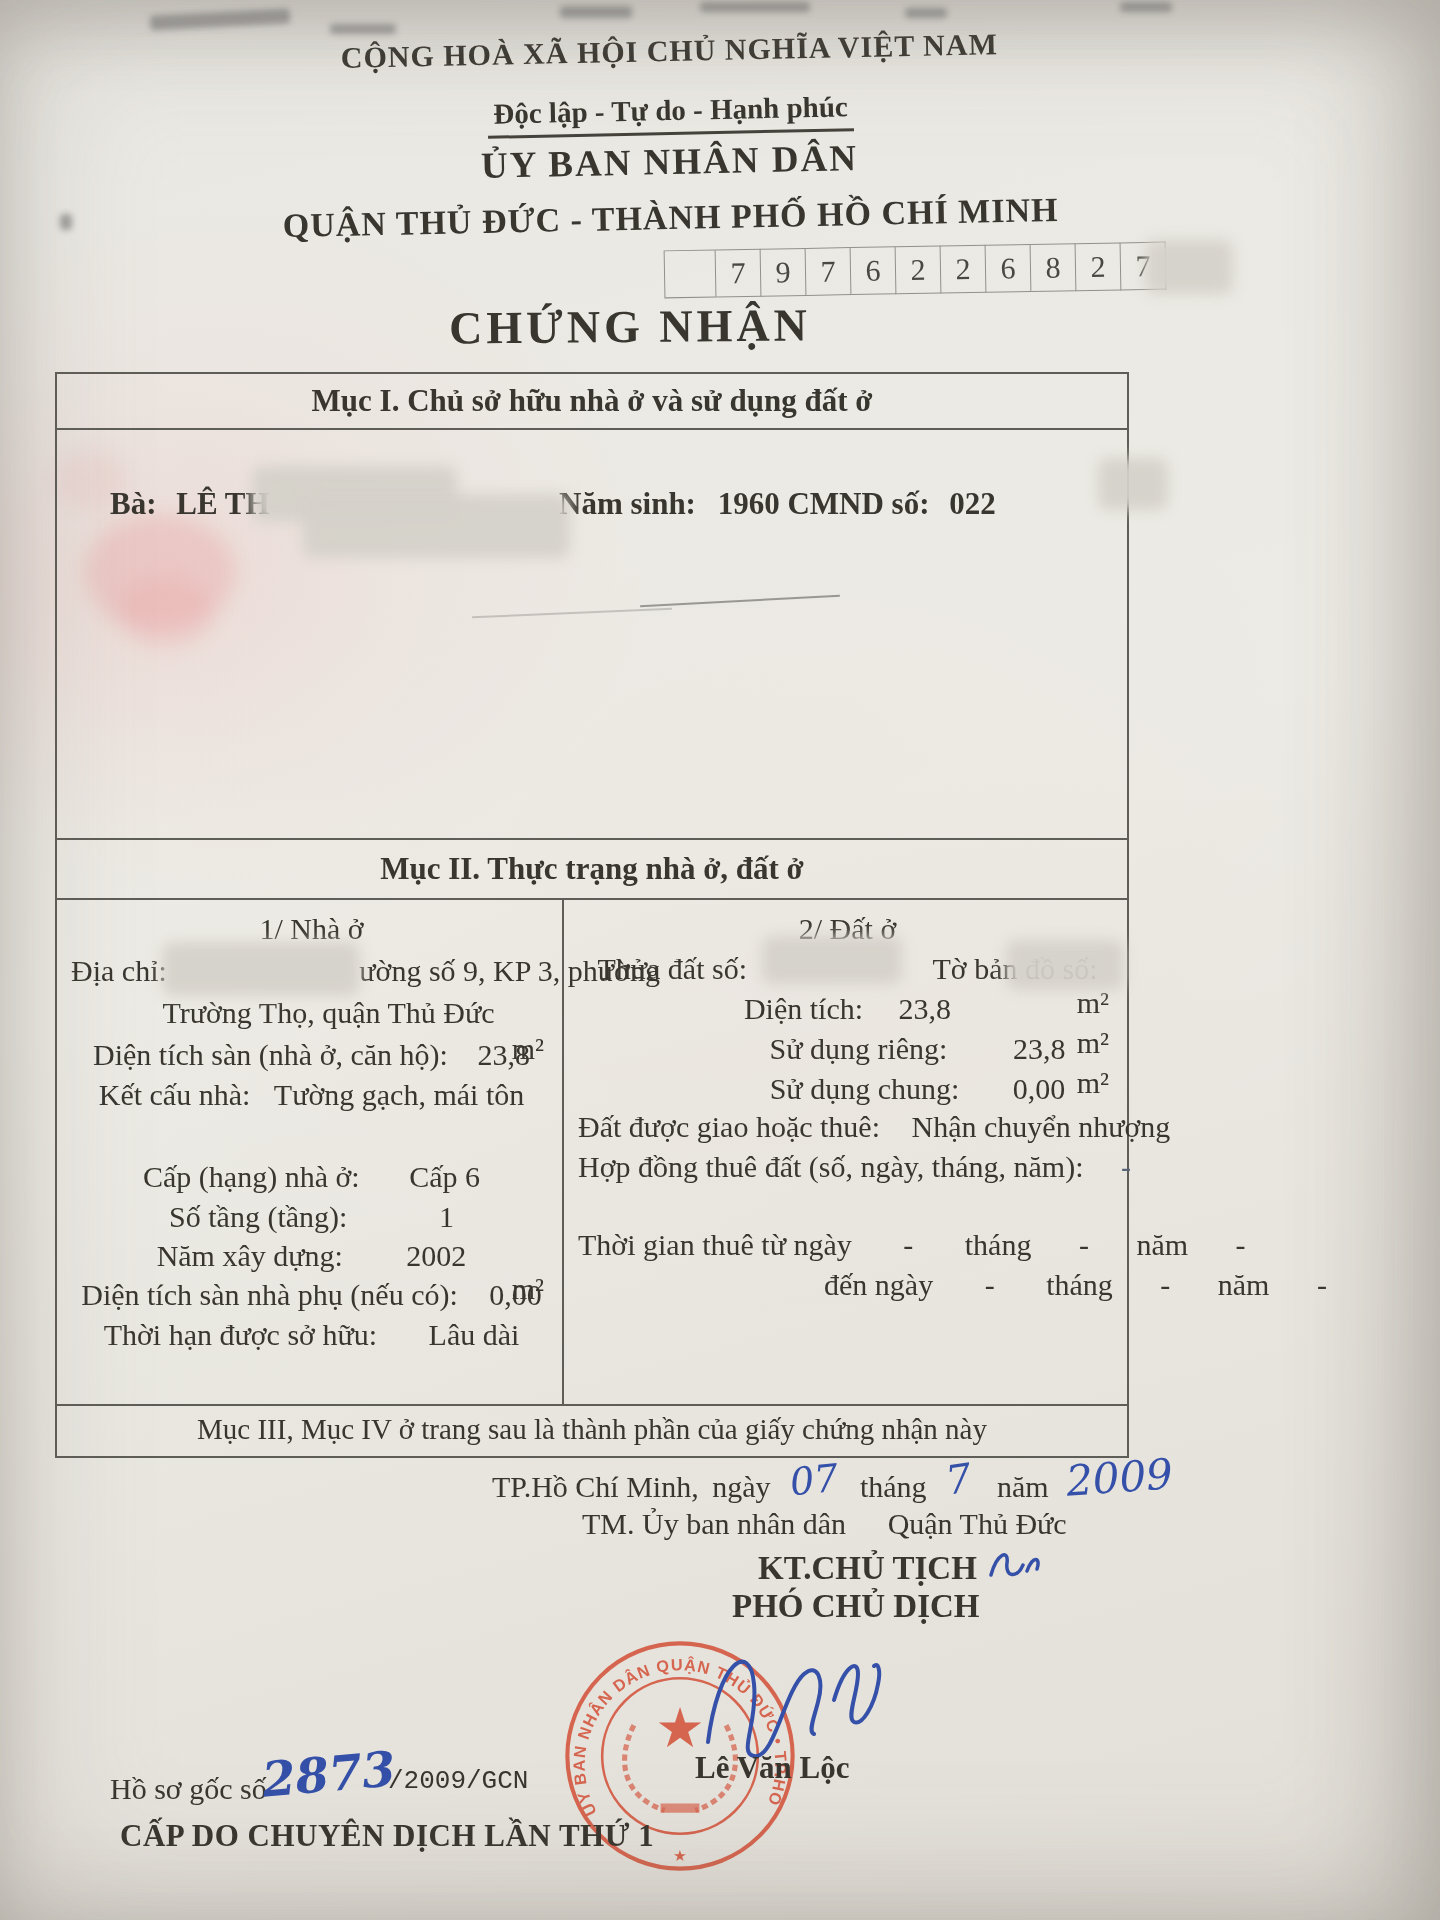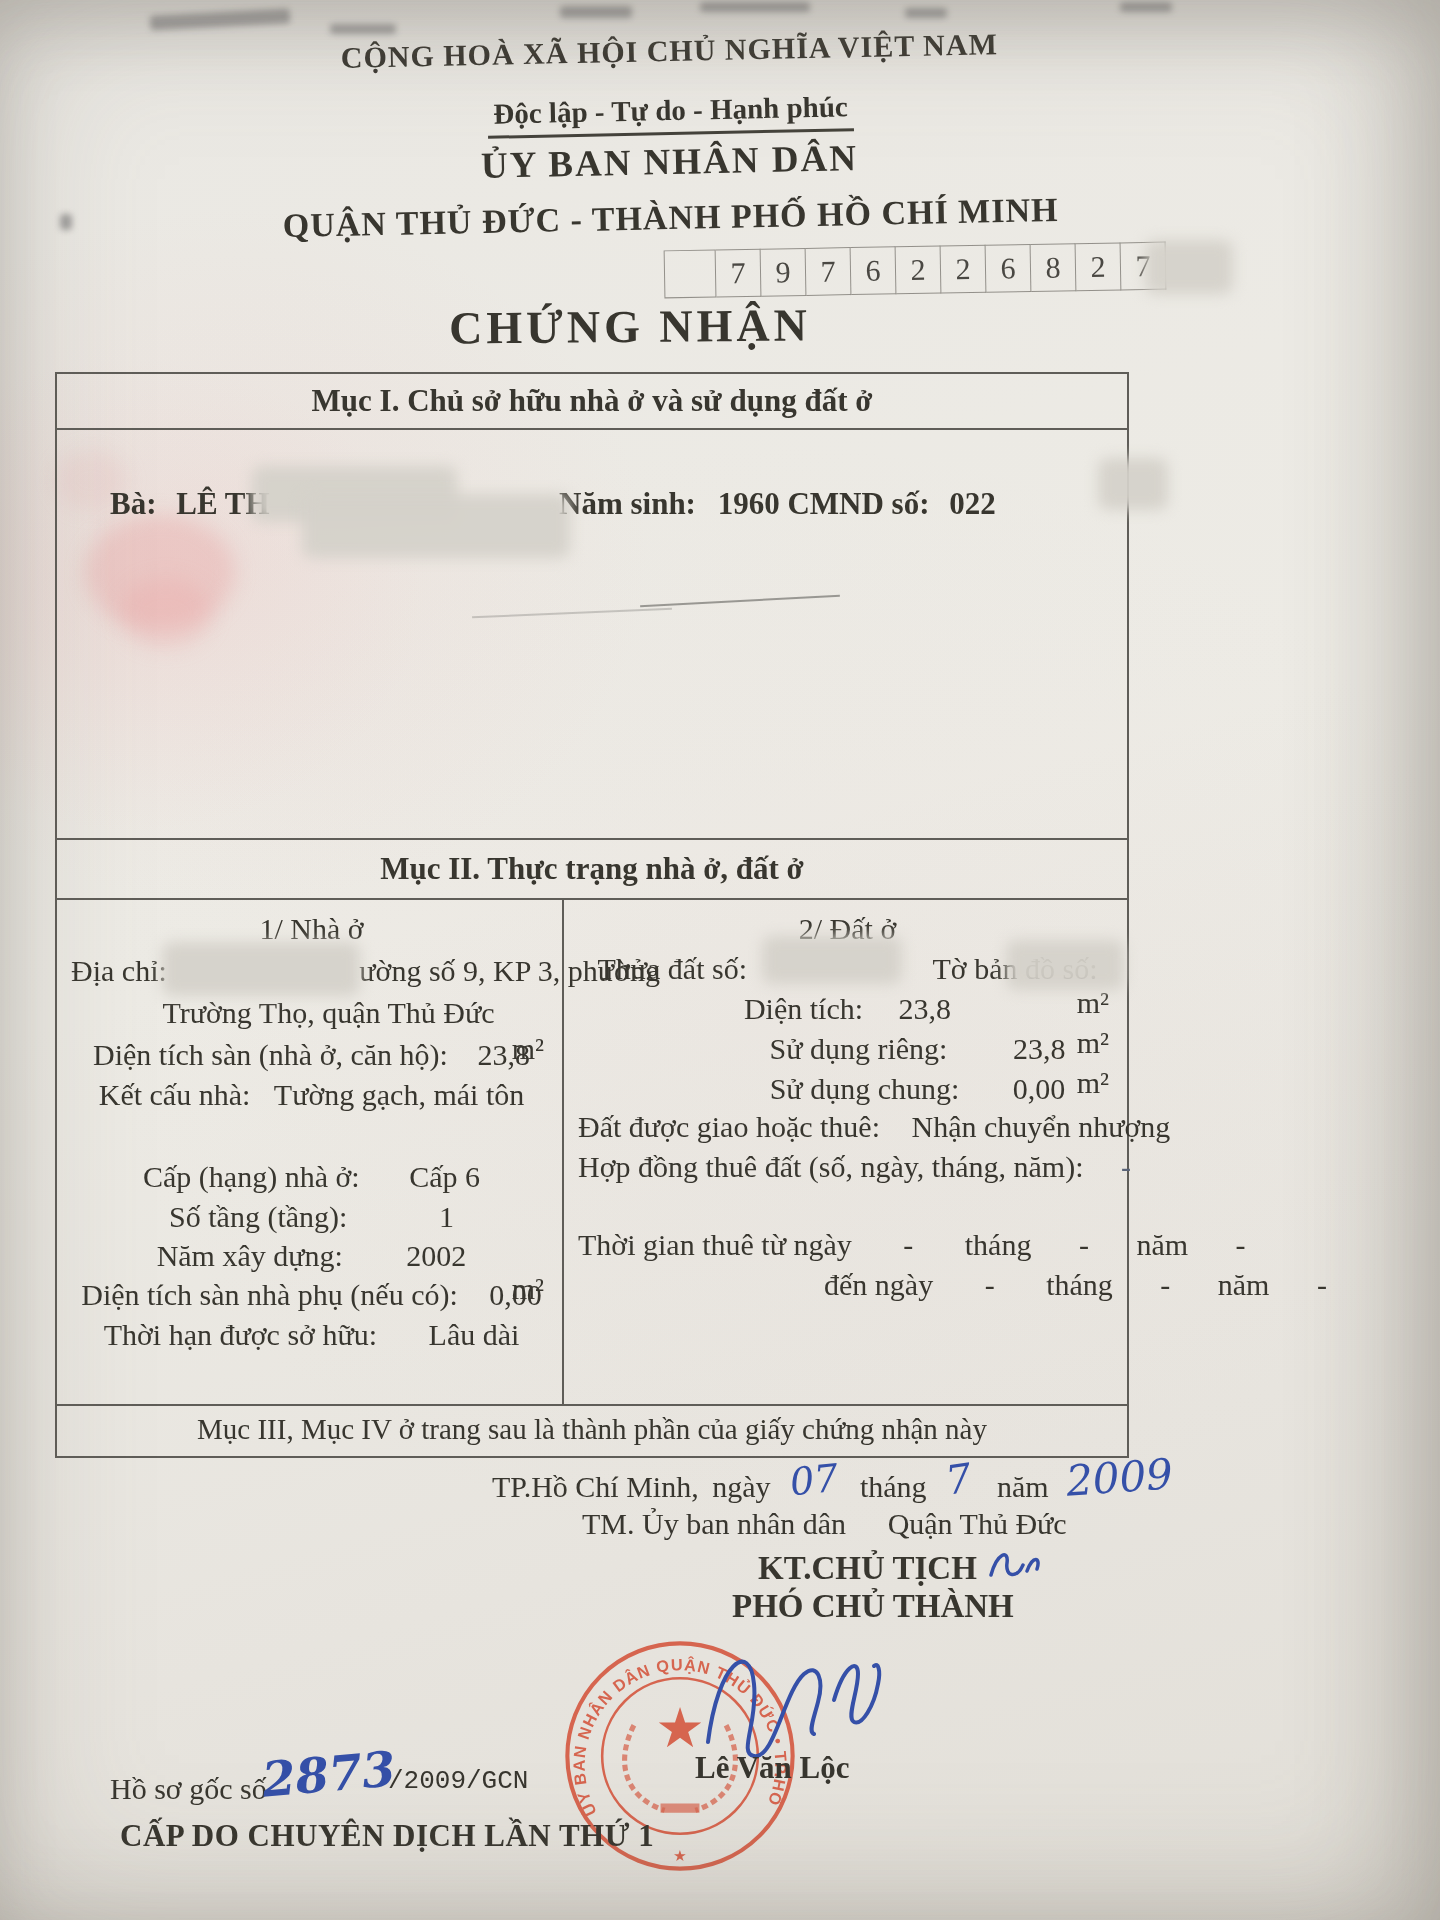--- a/index.html
+++ b/index.html
@@ -240,21 +240,21 @@
   <div class="abs tmline">
     <span>TM. Ủy ban nhân dân</span>
     <span style="margin-left:34px;">Quận Thủ Đức</span>
   </div>
 
   <div class="abs ktline">
     <span>KT.CHỦ TỊCH</span><span class="scribble"><svg width="60" height="40" viewBox="0 0 60 40">
           <path d="M8,30 C14,8 26,4 24,18 C22,32 34,34 40,20 M44,26 C50,10 58,12 54,24" fill="none" stroke="#3550a8" stroke-width="3.5" stroke-linecap="round"></path>
         </svg></span>
   </div>
-  <div class="abs deputyline">PHÓ CHỦ THÀNH</div>
+  <div class="abs deputyline">PHÓ CHỦ DỊCH</div>
 
   <div class="abs seal">
     <svg width="256" height="256" viewBox="0 0 250 250" style="opacity:.88;">
       <circle cx="125" cy="125" r="110" fill="none" stroke="#d4543c" stroke-width="4"></circle>
       <circle cx="125" cy="125" r="76" fill="none" stroke="#d4543c" stroke-width="2.5"></circle>
       <defs>
           <path id="sealring" d="M44,180 A93,93 0 1 1 206,180" fill="none"></path>
         </defs>
       <text font-family="Liberation Sans, sans-serif" font-size="16" font-weight="bold" fill="#d4543c" letter-spacing="1">
         <textPath href="#sealring">ỦY BAN NHÂN DÂN QUẬN THỦ ĐỨC • TP.HỒ CHÍ MINH</textPath>

